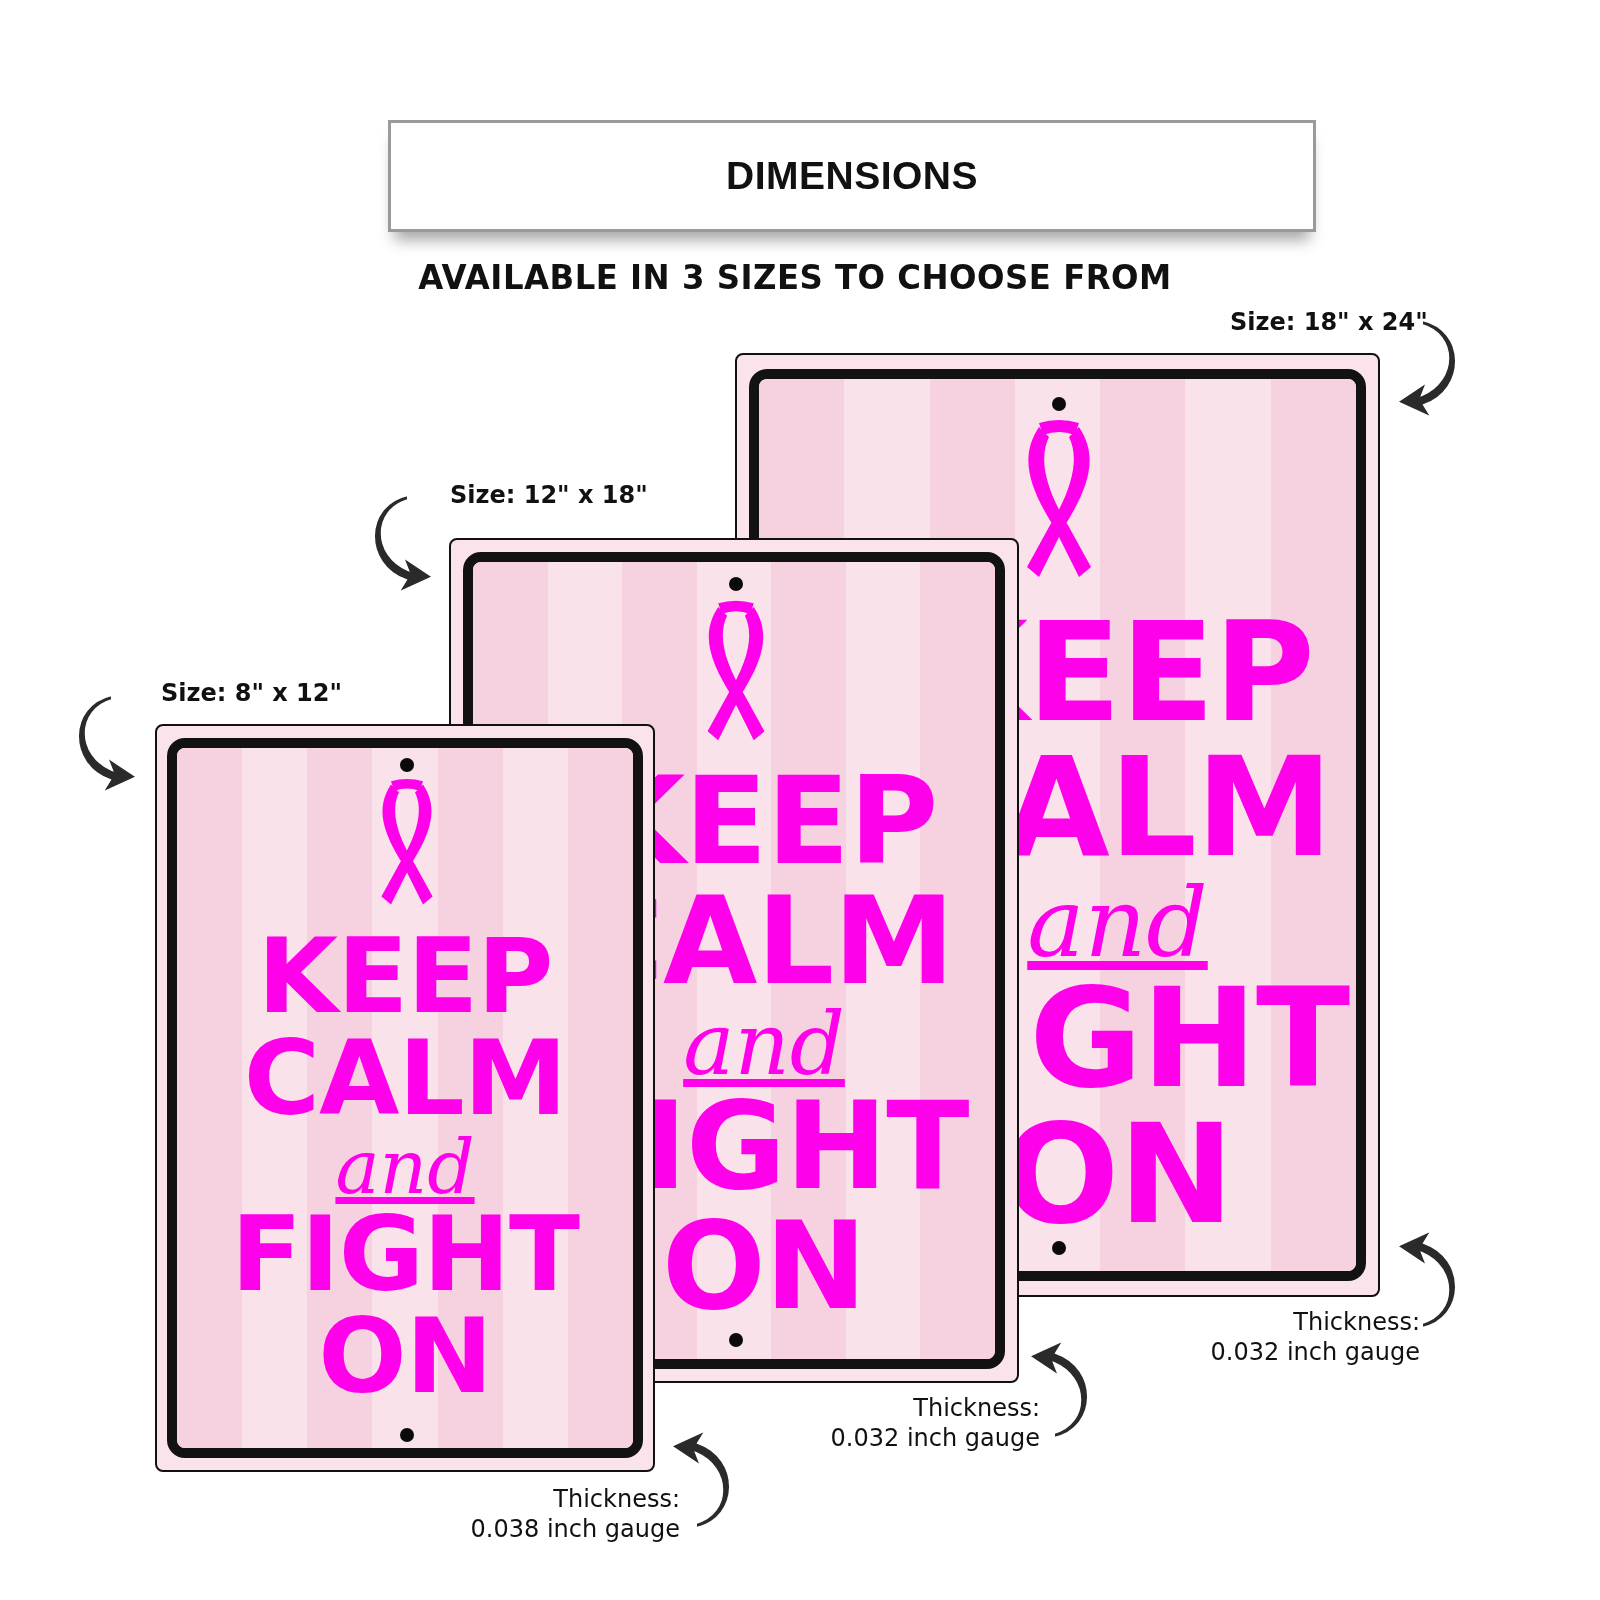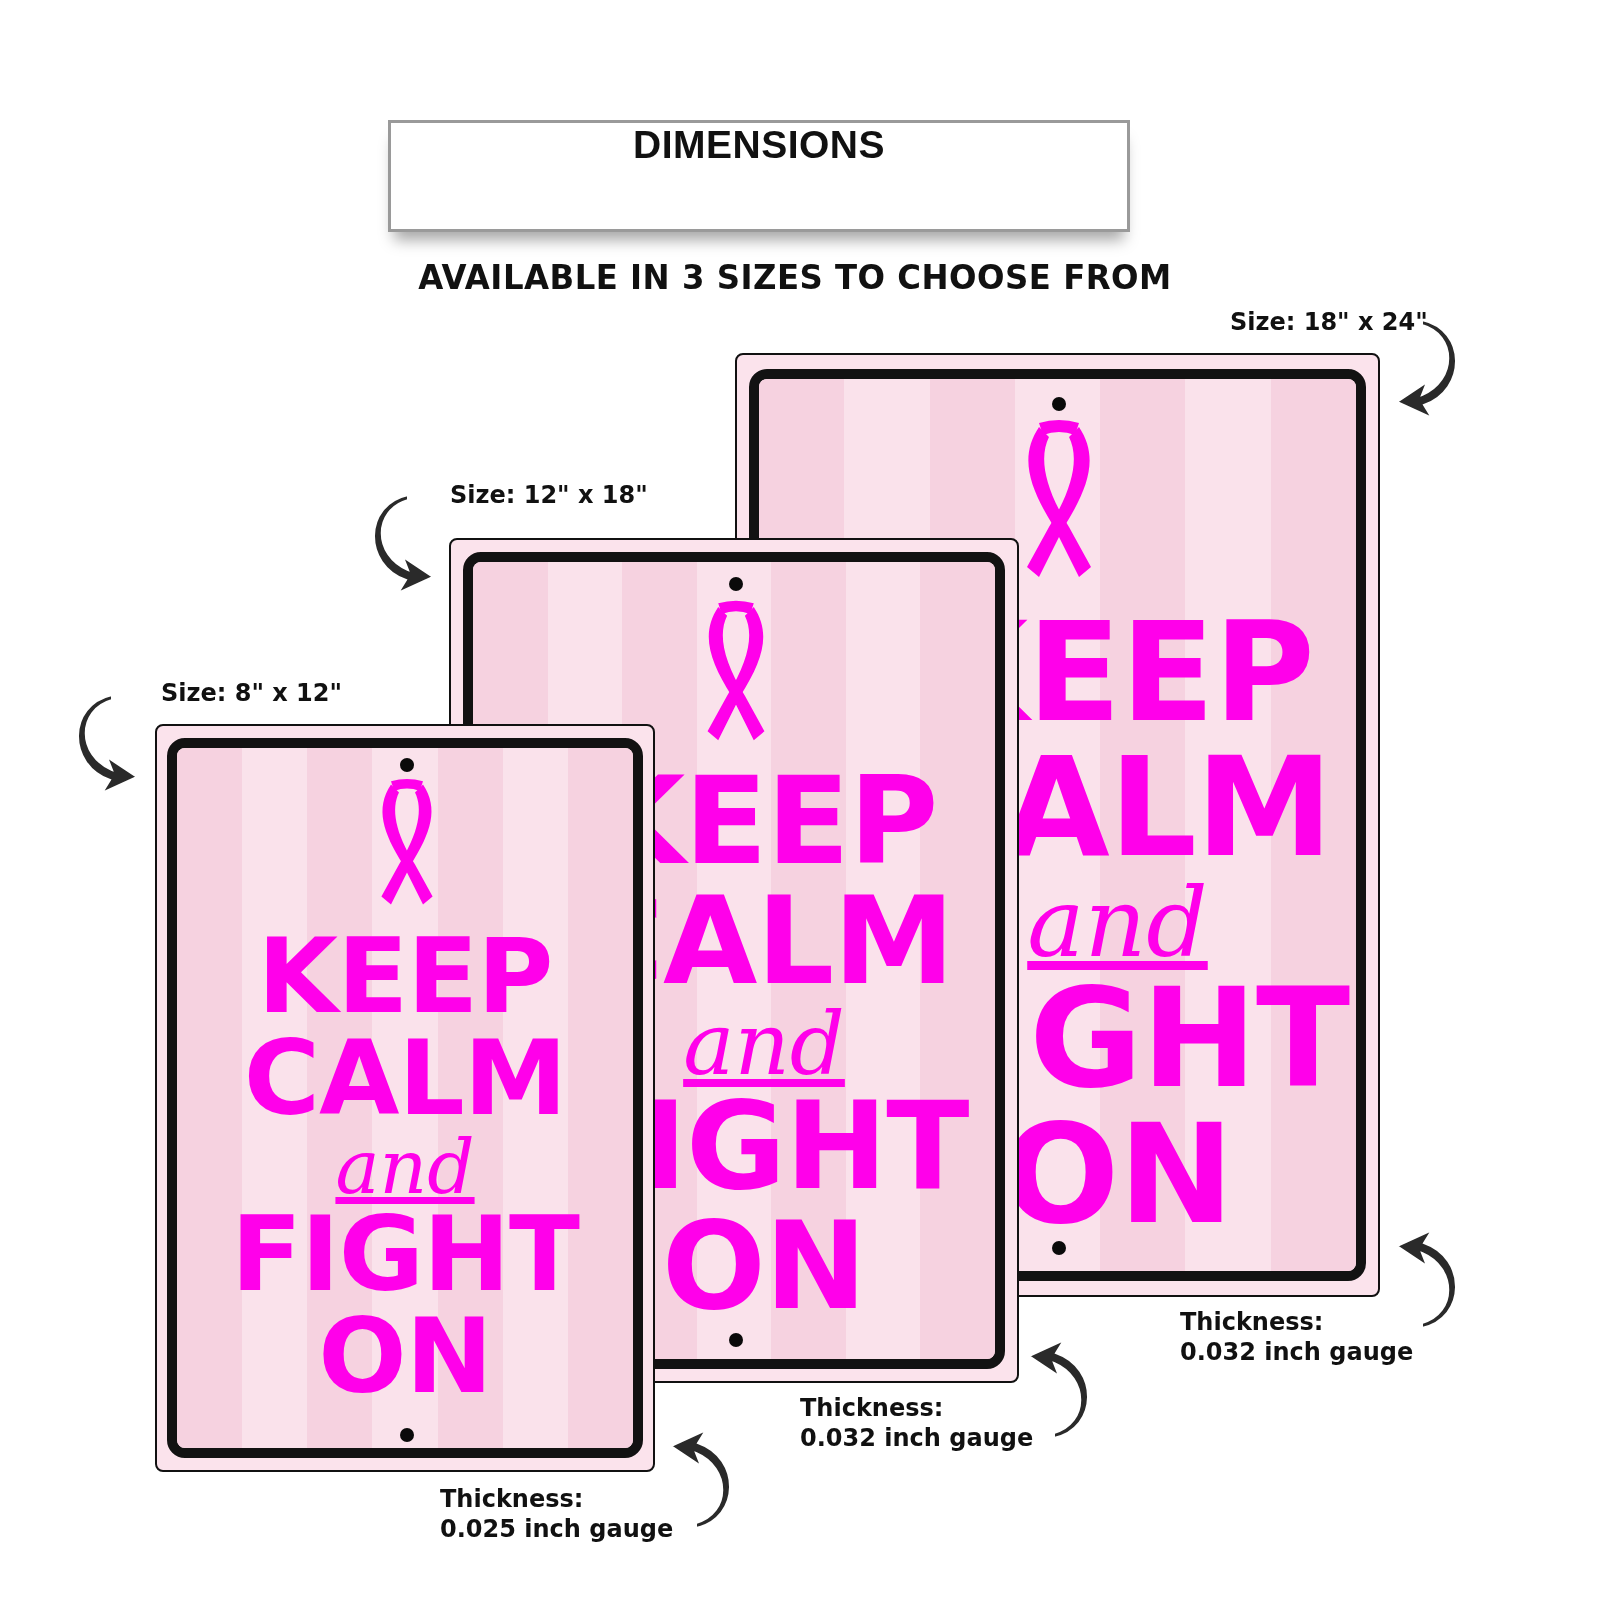--- a/index.html
+++ b/index.html
@@ -1,31 +1,31 @@
 <!DOCTYPE html>
 <html><head>
 <meta charset="utf-8">
 <style>
   html,body{margin:0;padding:0;background:#fff;}
   body{width:1600px;height:1600px;position:relative;overflow:hidden;font-family:"DejaVu Sans",sans-serif;}
-  .title-box{position:absolute;left:388px;top:120px;width:742px;height:112px;border:3px solid #9a9a9a;background:#fff;box-shadow:0 14px 14px -6px rgba(0,0,0,0.35);display:flex;align-items:flex-start;justify-content:center;box-sizing:border-box;}
+  .title-box{position:absolute;left:388px;top:120px;width:928px;height:112px;border:3px solid #9a9a9a;background:#fff;box-shadow:0 14px 14px -6px rgba(0,0,0,0.35);display:flex;align-items:center;justify-content:center;box-sizing:border-box;}
   .title-box span{font-family:"Liberation Sans",sans-serif;font-weight:bold;font-size:39px;color:#111;letter-spacing:0.5px;}
   .subtitle{position:absolute;left:0;width:1590px;top:258px;text-align:center;font-family:"DejaVu Sans",sans-serif;font-weight:bold;font-size:33px;color:#111;letter-spacing:0.5px;transform:scaleX(0.98);}
   .sign{position:absolute;box-sizing:border-box;border:2px solid #111;border-radius:8px;background:#fbe3ec;overflow:hidden;}
   .sign .frame{position:absolute;border:10px solid #121212;border-radius:18px;overflow:hidden;box-sizing:border-box;}
   .stripes{position:absolute;inset:0;display:flex;}
   .stripes div{flex:1;}
   .stripes div:nth-child(odd){background:#f6d2e0;}
   .stripes div:nth-child(even){background:#fae2eb;}
   .hole{position:absolute;width:14px;height:14px;border-radius:50%;background:#0a0a0a;transform:translateX(-50%);}
   .content{position:absolute;left:0;right:0;text-align:center;color:#ff00ea;}
   .content .big{font-family:"DejaVu Sans",sans-serif;font-weight:bold;line-height:0.98;display:block;letter-spacing:-1px;}
   .content .script{font-family:"DejaVu Serif",serif;font-style:italic;display:block;line-height:1;text-decoration:underline;}
   .label{position:absolute;font-family:"DejaVu Sans",sans-serif;font-weight:bold;font-size:24px;color:#111;white-space:nowrap;}
-  .thick{position:absolute;text-align:left;font-family:"DejaVu Sans",sans-serif;font-weight:bold;font-size:24px;color:#111;line-height:30px;white-space:nowrap;}
+  .thick{position:absolute;text-align:right;font-family:"DejaVu Sans",sans-serif;font-weight:normal;font-size:24px;color:#111;line-height:30px;white-space:nowrap;}
   .arrow{position:absolute;}
 </style>
 </head>
 <body>
 
 <div class="title-box">
   <span>DIMENSIONS</span>
 </div>
 <div class="subtitle">AVAILABLE IN 3 SIZES TO CHOOSE FROM</div>
 
@@ -112,21 +112,21 @@
     <span class="big" style="font-size:104px;">ON</span>
   </div>
 </div>
 
 <div class="label" style="left:161px;top:679px;">Size: 8" x 12"</div>
 <div class="label" style="left:450px;top:481px;">Size: 12" x 18"</div>
 <div class="label" style="left:1230px;top:308px;">Size: 18" x 24"</div>
 
 <div class="thick" style="left:440px;top:1484px;width:240px;">
   <div>Thickness:</div>
-  <div>0.025 inch gauge</div>
+  <div>0.038 inch gauge</div>
 </div>
 <div class="thick" style="left:800px;top:1393px;width:240px;">
   <div>Thickness:</div>
   <div>0.032 inch gauge</div>
 </div>
 <div class="thick" style="left:1180px;top:1307px;width:240px;">
   <div>Thickness:</div>
   <div>0.032 inch gauge</div>
 </div>
 

